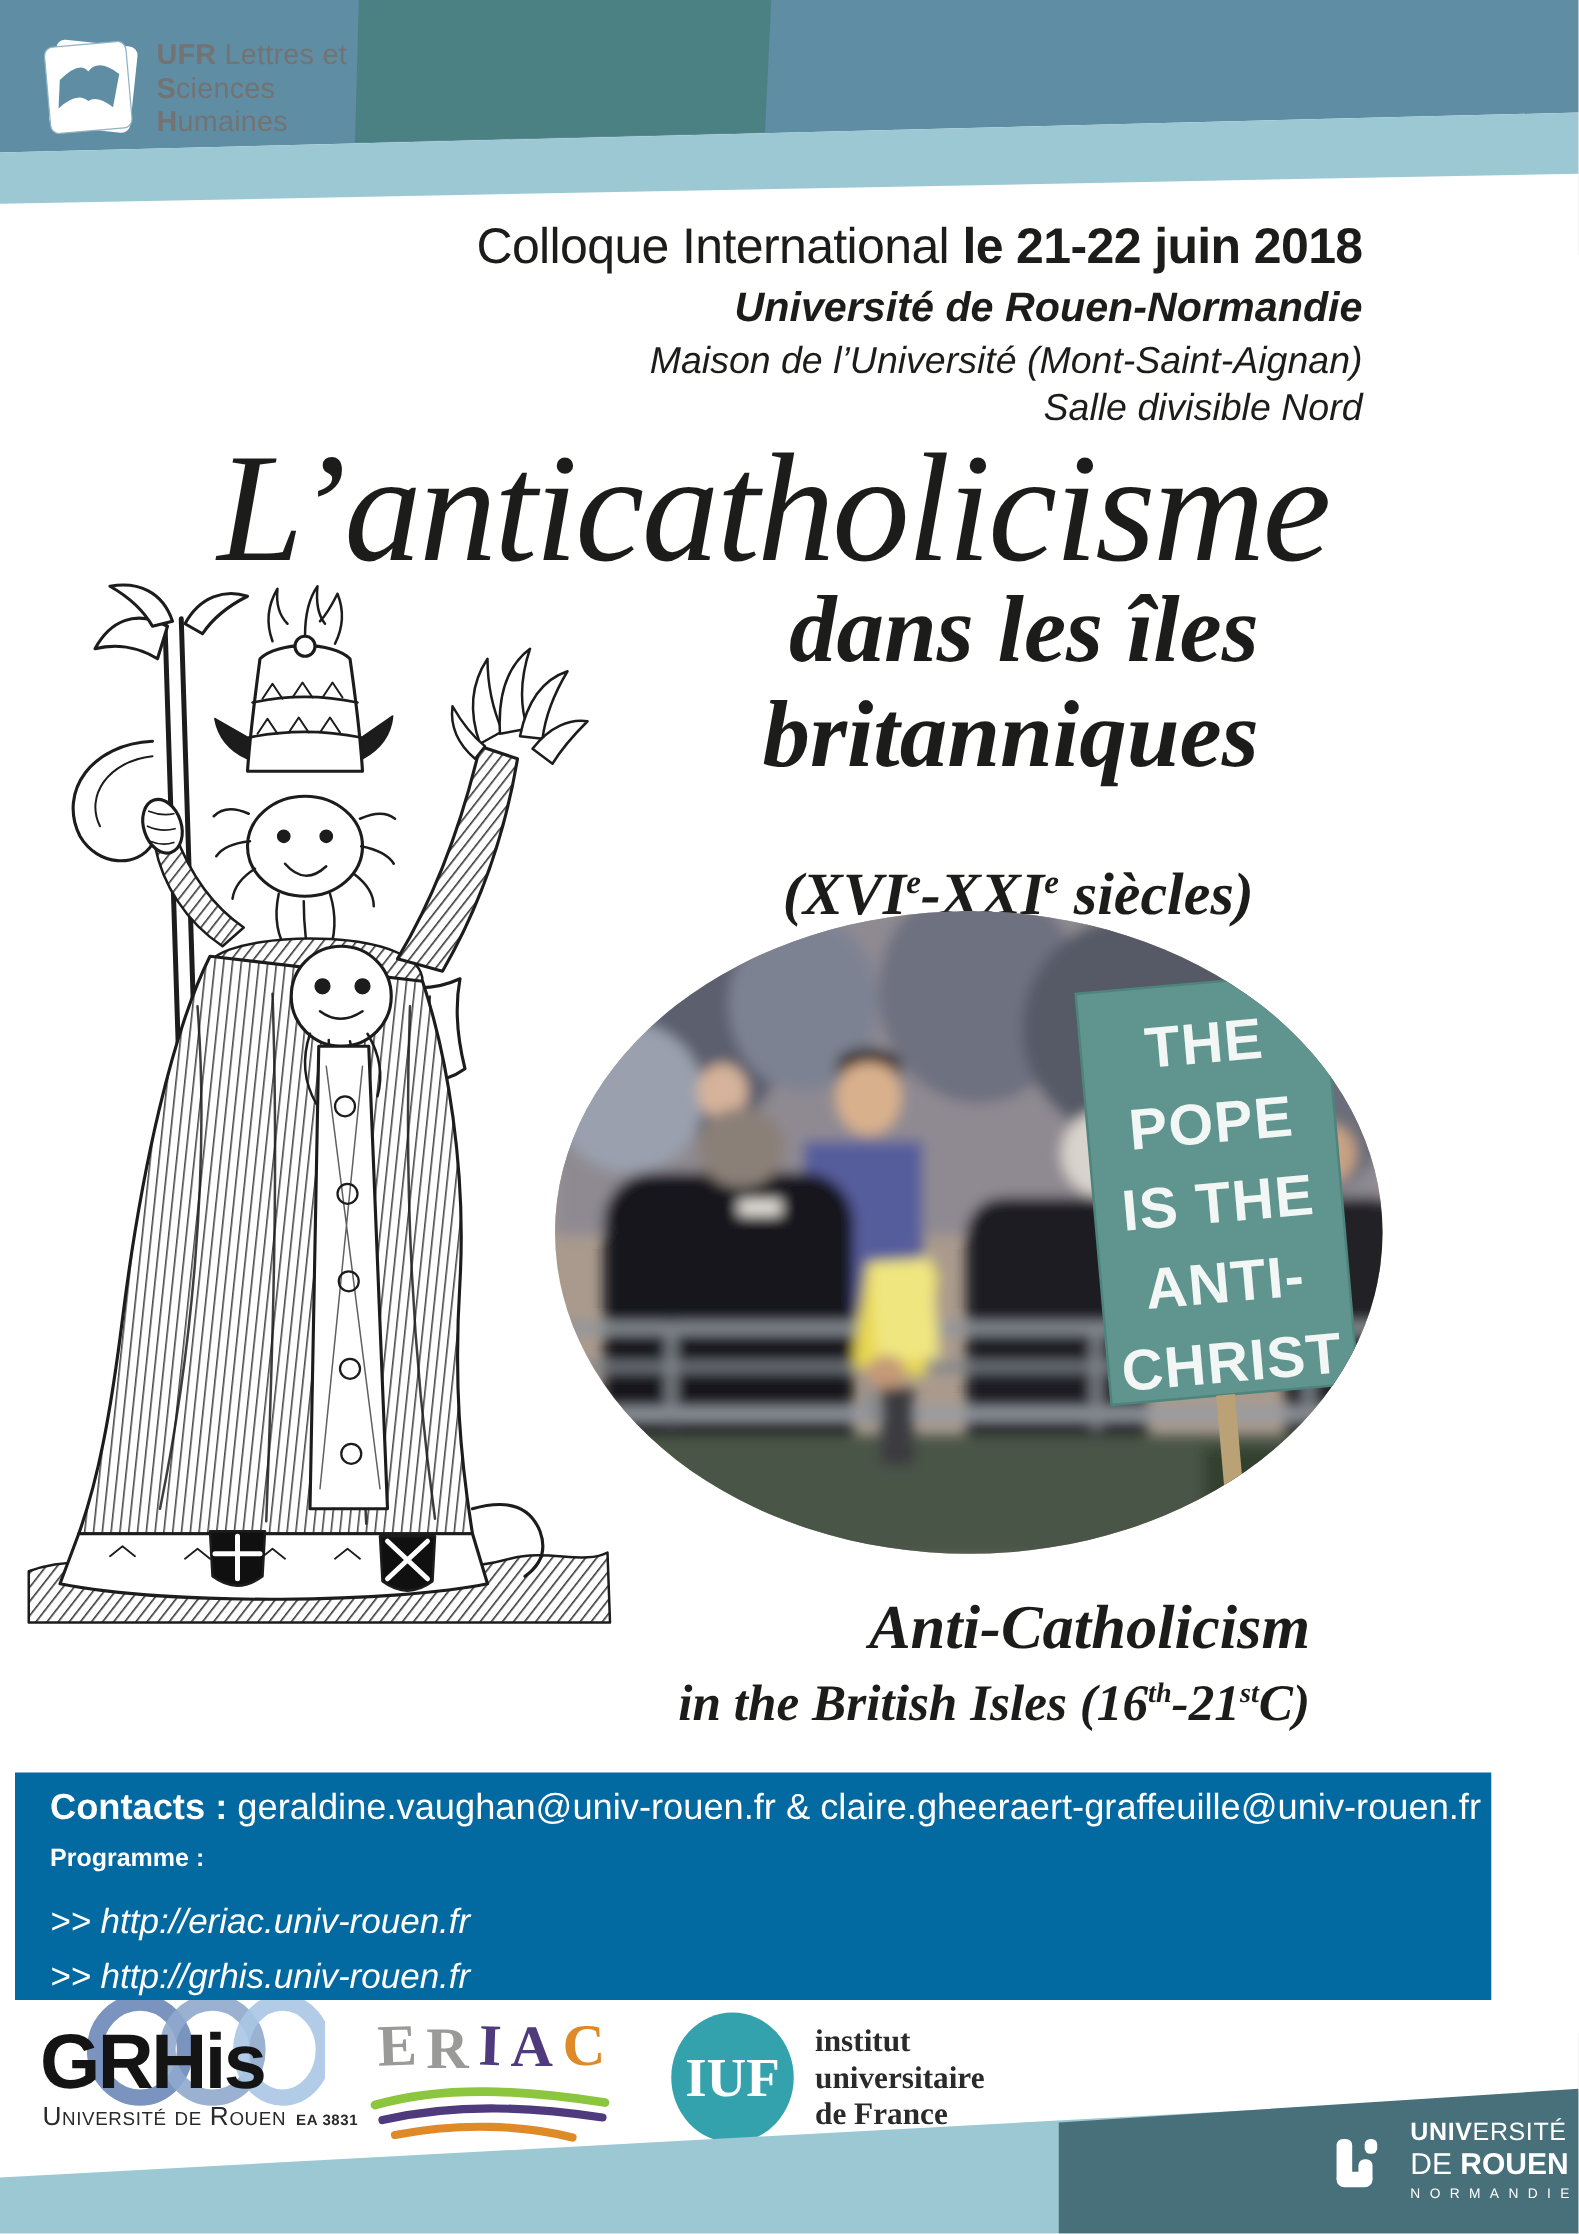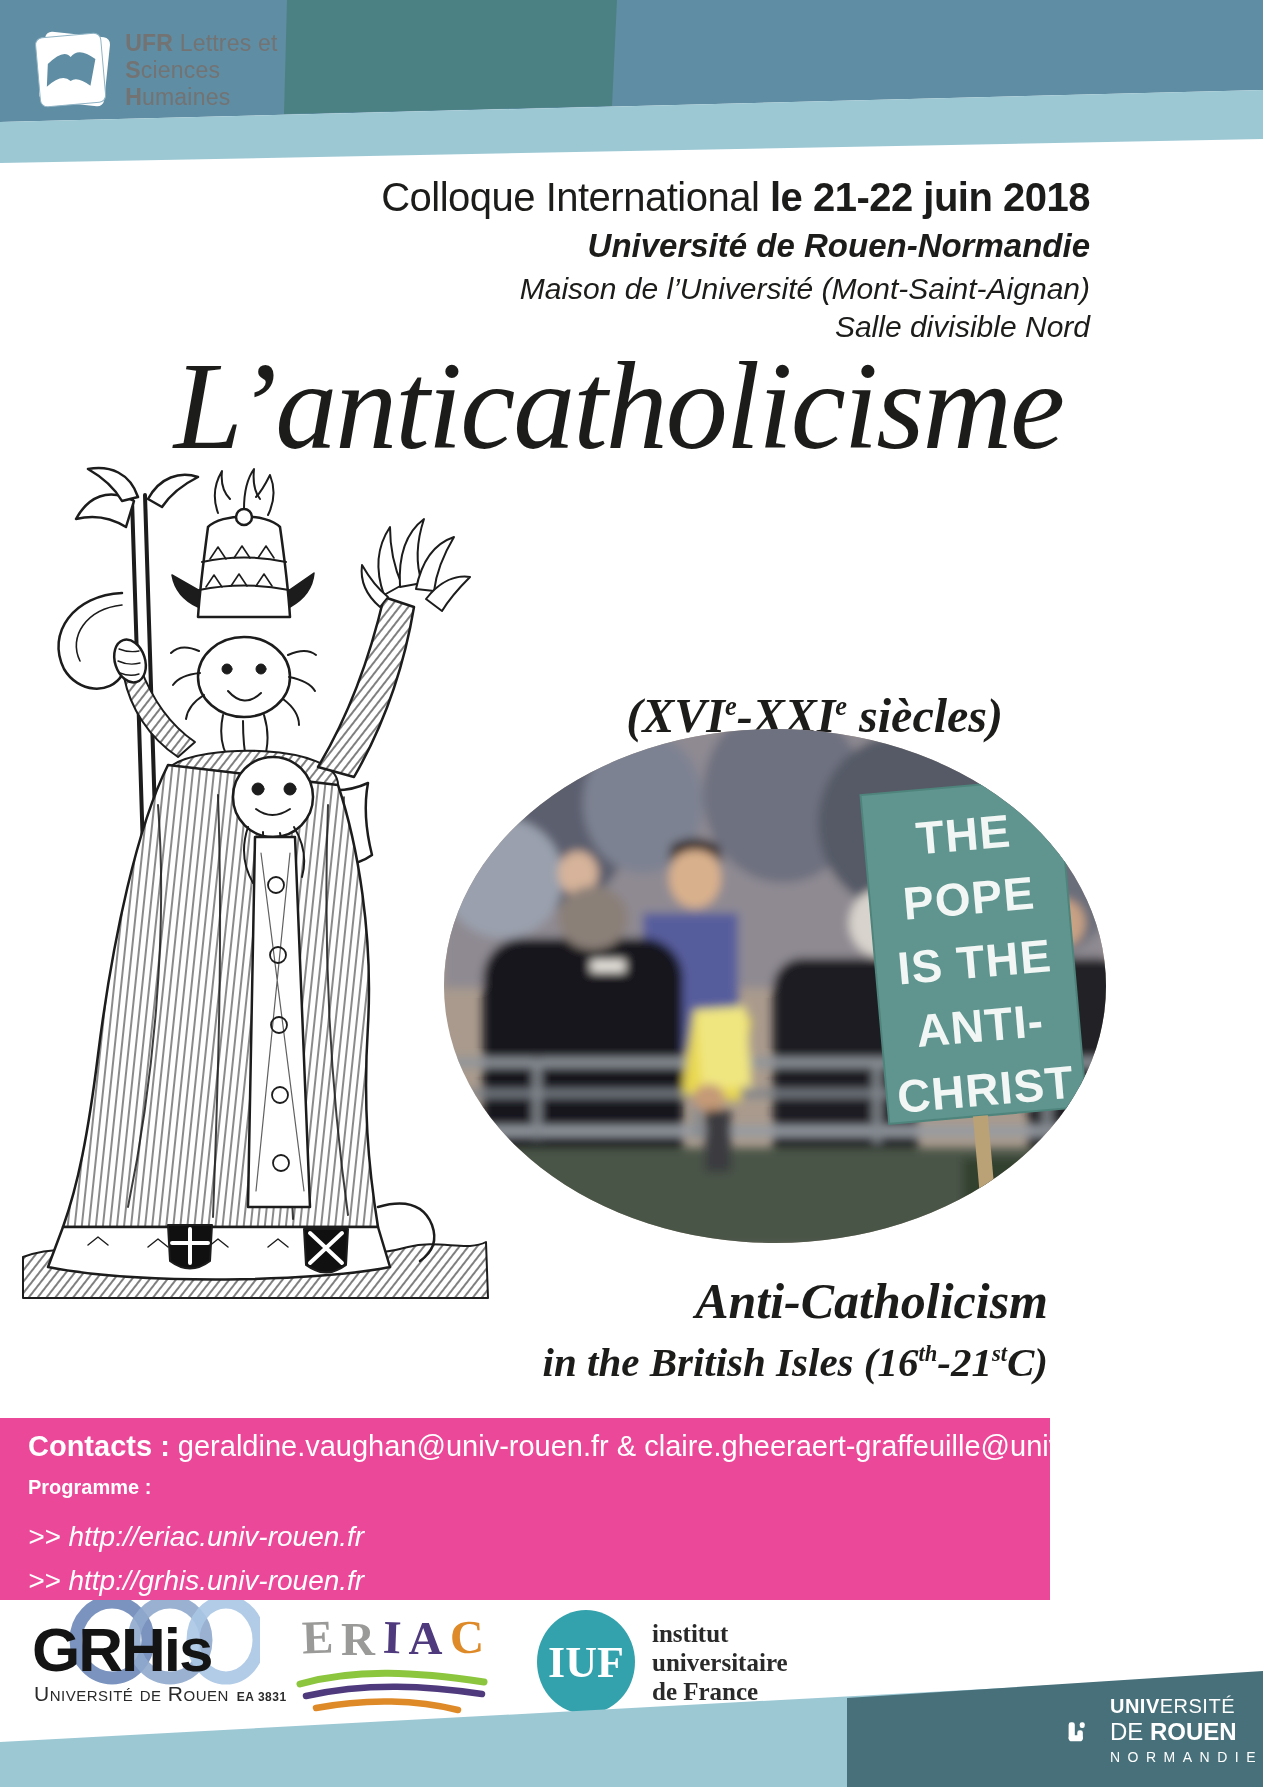--- a/index.html
+++ b/index.html
@@ -27,21 +27,21 @@
   .t-sub{top:462px;right:256px;font-style:italic;font-weight:700;font-size:76px;line-height:84px;text-align:right;white-space:nowrap;}
   .t-period{top:688px;right:260px;font-style:italic;font-weight:700;font-size:48px;white-space:nowrap;}
   sup{font-size:55%;vertical-align:super;}
 
   
   .sub-en{top:1272px;right:215px;text-align:right;font-style:italic;font-weight:700;white-space:nowrap;}
   .se1{font-size:50px;}
   .se2{font-size:41px;margin-top:8px;}
 
   
-  .contact-band{left:0;top:1418px;width:1050px;height:182px;background:#ec4899;color:#fff;}
+  .contact-band{left:12px;top:1418px;width:1181px;height:182px;background:#0369a1;color:#fff;}
   .contact-band .line{position:absolute;left:28px;white-space:nowrap;}
   .c1{top:12px;font-size:29px;}
   .c1 .b{font-weight:700;}
   .c2{top:58px;font-size:20px;font-weight:700;}
   .c3{top:103px;font-size:28px;font-style:italic;}
   .c4{top:147px;font-size:28px;font-style:italic;}
 
   
   .grhis{left:20px;top:1600px;width:240px;height:108px;}
   .grhis-name{position:absolute;left:12px;top:14px;font-size:62px;font-weight:700;letter-spacing:-2px;color:#141414;}
@@ -63,21 +63,21 @@
 
   
   .normandie{left:905px;top:1686px;width:200px;text-align:center;color:#fff;}
   .normandie-label{font-size:19px;font-weight:400;letter-spacing:.3px;margin-top:2px;}
   .rouen{left:1068px;top:1696px;width:195px;color:#fff;display:flex;}
   .rouen-text{margin-left:24px;line-height:1;white-space:nowrap;}
   .rn1{font-size:20px;letter-spacing:.5px;}
   .rn1 .b{font-weight:700;}
   .rn2{font-size:24px;margin-top:4px;}
   .rn2 .b{font-weight:700;}
-  .rn3{font-size:14px;letter-spacing:7.5px;margin-top:6px;}
+  .rn3{font-size:11px;letter-spacing:7.5px;margin-top:6px;}
 
   .sign-text{font-family:"Liberation Sans",sans-serif;font-weight:700;fill:#f2f7f5;font-size:46px;letter-spacing:1px;}
   .iuf-abbr{font-family:"Liberation Serif","DejaVu Serif",serif;font-weight:700;fill:#ffffff;font-size:44px;}
 </style>
 </head>
 <body>
 
 <div class="poster">
 
   <svg class="abs" id="top-banner" width="1263" height="170" viewBox="0 0 1263 170">
@@ -101,20 +101,24 @@
   <div class="abs event-block">
     <div class="ev1">
       <span>Colloque International</span><span class="b"> le 21-22 juin 2018</span>
     </div>
     <div class="ev2">Université de Rouen-Normandie</div>
     <div class="ev3">Maison de l’Université (Mont-Saint-Aignan)</div>
     <div class="ev4">Salle divisible Nord</div>
   </div>
 
   <div class="abs serif t-main">L’anticatholicisme</div>
+  <div class="abs serif t-sub">
+    <div>dans les îles</div>
+    <div>britanniques</div>
+  </div>
   <div class="abs serif t-period">
     <span>(XVI</span><sup>e</sup><span>-XXI</span><sup>e</sup><span> siècles)</span>
   </div>
 
   <svg class="abs" style="left:18px;top:465px;" width="475" height="835" viewBox="0 0 475 835">
     <defs>
       <pattern id="hv" width="7" height="7" patternUnits="userSpaceOnUse" patternTransform="rotate(6)">
         <rect width="7" height="7" fill="#ffffff"></rect>
         <line x1="3" y1="0" x2="3" y2="7" stroke="#2a2a2a" stroke-width="1.1"></line>
       </pattern>

